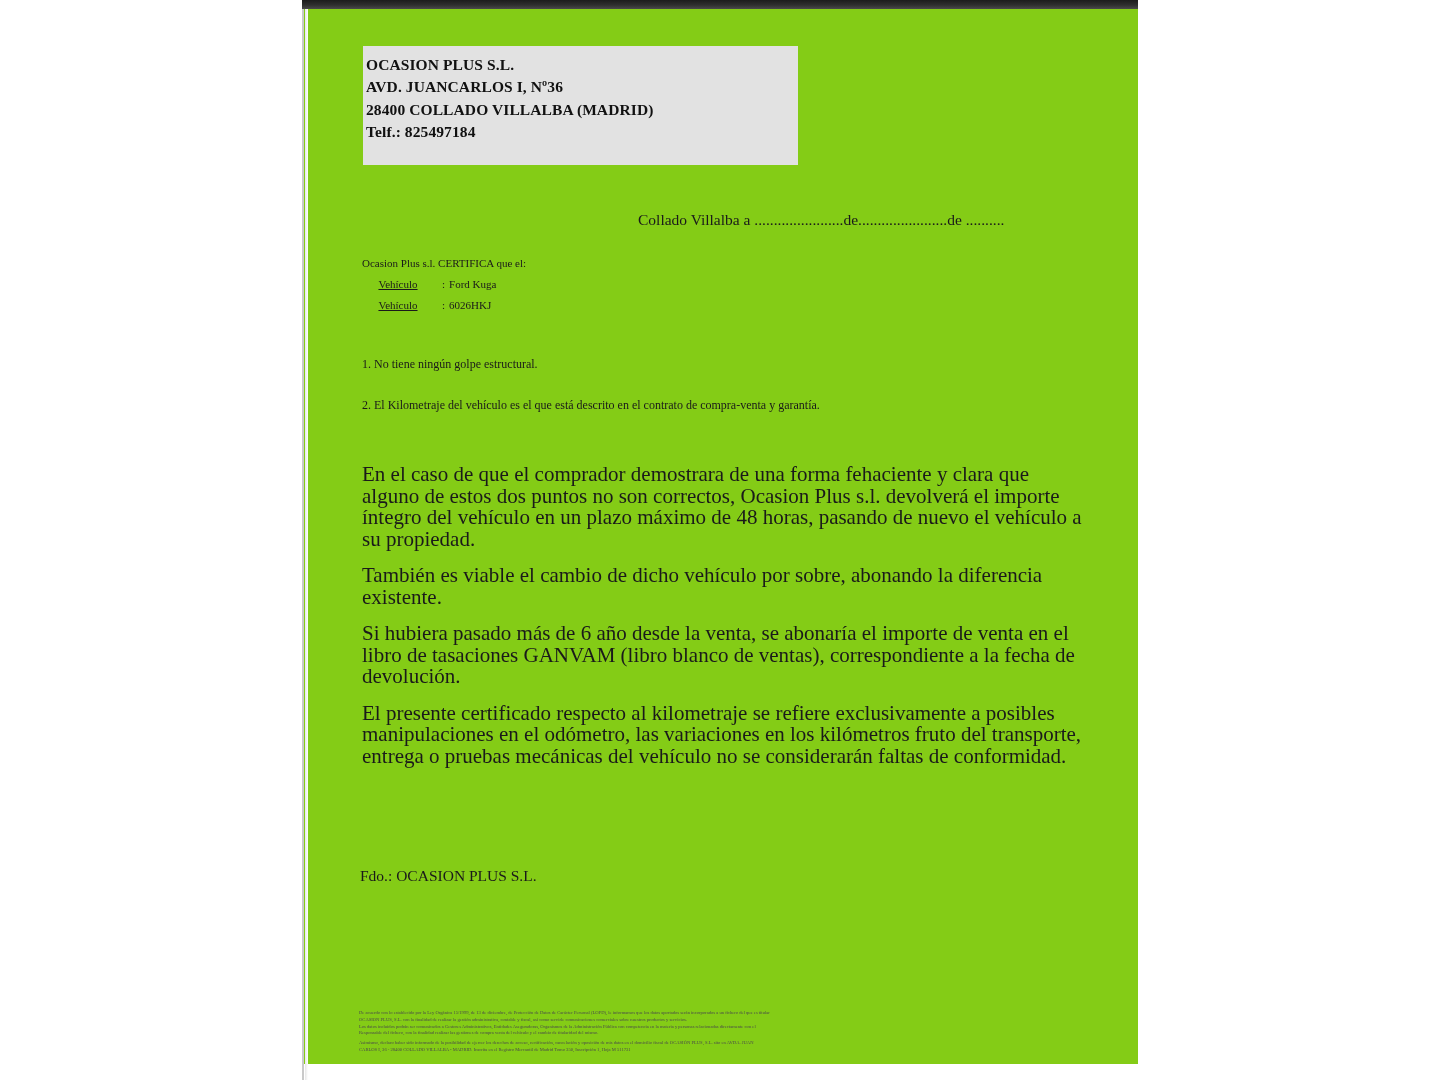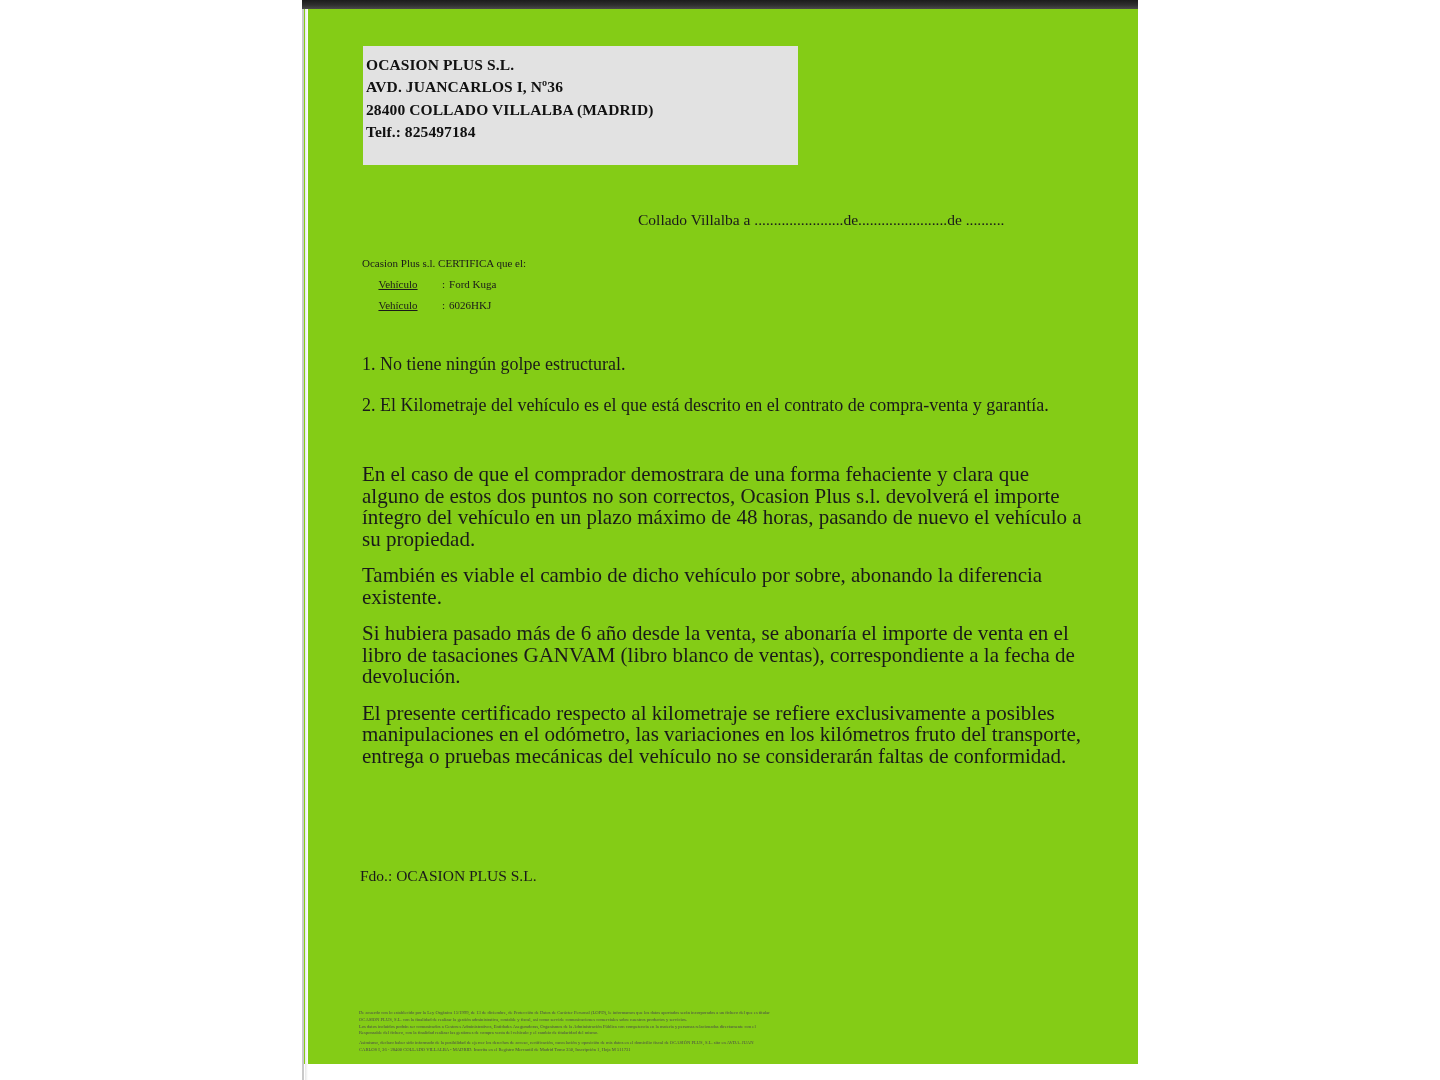--- a/index.html
+++ b/index.html
@@ -107,21 +107,21 @@
     display: inline-block;
   }
   .field-sep { padding: 0 4px 0 8px; }
 
   
   #clauses {
     position: absolute;
     left: 60px;
     top: 354px;
     width: 740px;
-    font-size: 18px;
+    font-size: 12px;
     line-height: 21px;
   }
   #clauses .clause { margin-bottom: 20px; }
 
   
   #body-paragraphs {
     position: absolute;
     left: 60px;
     top: 464px;
     width: 725px;

